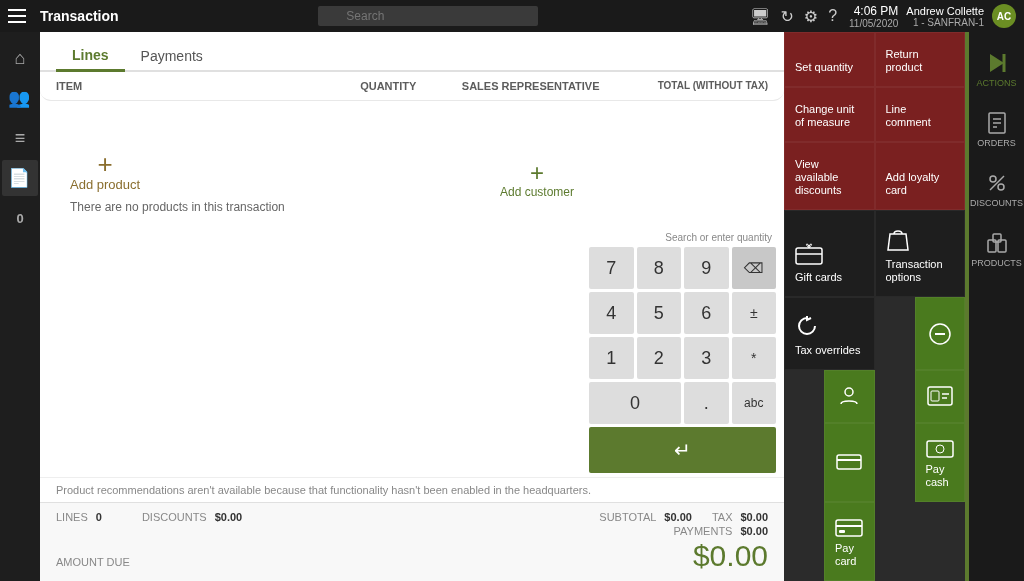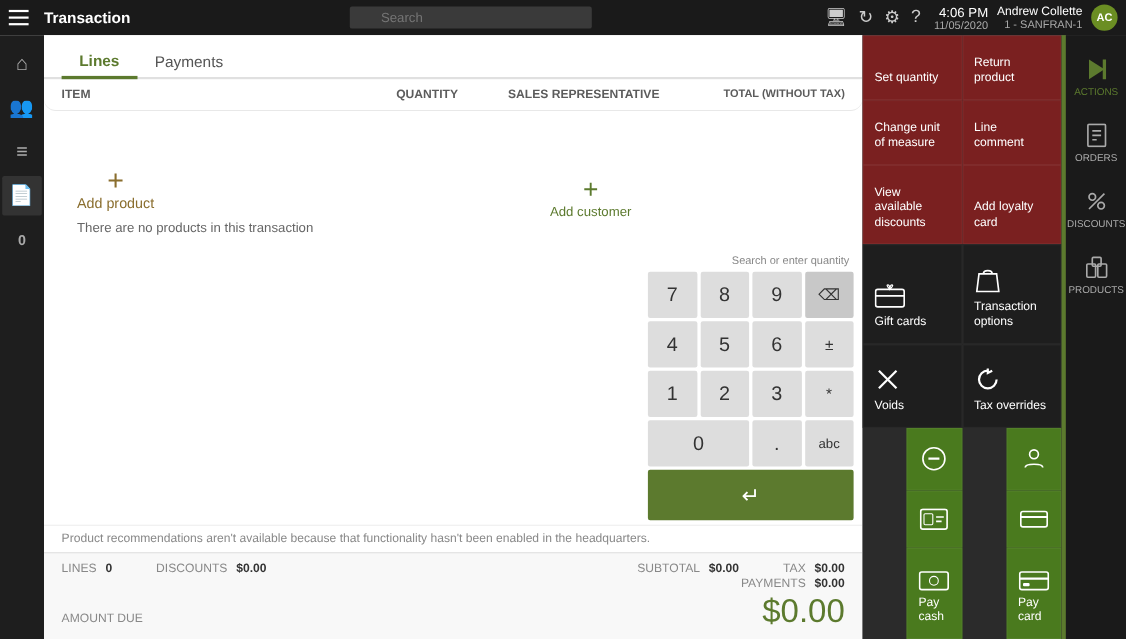--- a/index.html
+++ b/index.html
@@ -243,21 +243,21 @@
       <div class="bottom-bar">
         <div class="bottom-row">
           <div class="bottom-item">
             <span class="bottom-label">LINES</span>
             <span class="bottom-value">0</span>
           </div>
           <div class="bottom-item">
             <span class="bottom-label">DISCOUNTS</span>
             <span class="bottom-value">$0.00</span>
           </div>
-          <div style="margin-left:auto; display:flex; gap:40px;">
+          <div style="margin-left:auto; display:flex; gap:20px;">
             <div class="bottom-item">
               <span class="bottom-label">SUBTOTAL</span>
               <span class="bottom-value">$0.00</span>
             </div>
             <div class="bottom-item">
               <span class="bottom-label">TAX</span>
               <span class="bottom-value">$0.00</span>
             </div>
           </div>
         </div>
@@ -312,27 +312,20 @@
         <div class="action-btn dark" style="min-height:70px;">
           <svg width="24" height="26" viewBox="0 0 24 26" style="margin-bottom:6px;">
             <path d="M4 8 L2 24 L22 24 L20 8 Z" stroke="#fff" stroke-width="1.5" fill="none"></path>
             <path d="M8 8 C8 4 16 4 16 8" stroke="#fff" stroke-width="1.5" fill="none"></path>
           </svg>
           <span class="action-btn-label">Transaction options</span>
         </div>
 
         <div class="action-btn dark" style="min-height:70px;">
           <svg width="24" height="24" viewBox="0 0 24 24" style="margin-bottom:6px;">
-            <line x1="4" y1="4" x2="20" y2="20" stroke="#fff" stroke-width="2"></line>
-            <line x1="20" y1="4" x2="4" y2="20" stroke="#fff" stroke-width="2"></line>
-          </svg>
-          <span class="action-btn-label">Voids</span>
-        </div>
-        <div class="action-btn dark" style="min-height:70px;">
-          <svg width="24" height="24" viewBox="0 0 24 24" style="margin-bottom:6px;">
             <path d="M20 12 A8 8 0 1 1 12 4" stroke="#fff" stroke-width="2" fill="none"></path>
             <polyline points="12,2 12,6 16,4" stroke="#fff" stroke-width="2" fill="none"></polyline>
           </svg>
           <span class="action-btn-label">Tax overrides</span>
         </div>
 
         <div class="action-btn green" style="min-height:44px; align-items:center; justify-content:center;">
           <svg width="24" height="24" viewBox="0 0 24 24">
             <circle cx="12" cy="12" r="10" stroke="#fff" stroke-width="1.5" fill="none"></circle>
             <line x1="7" y1="12" x2="17" y2="12" stroke="#fff" stroke-width="2"></line>

